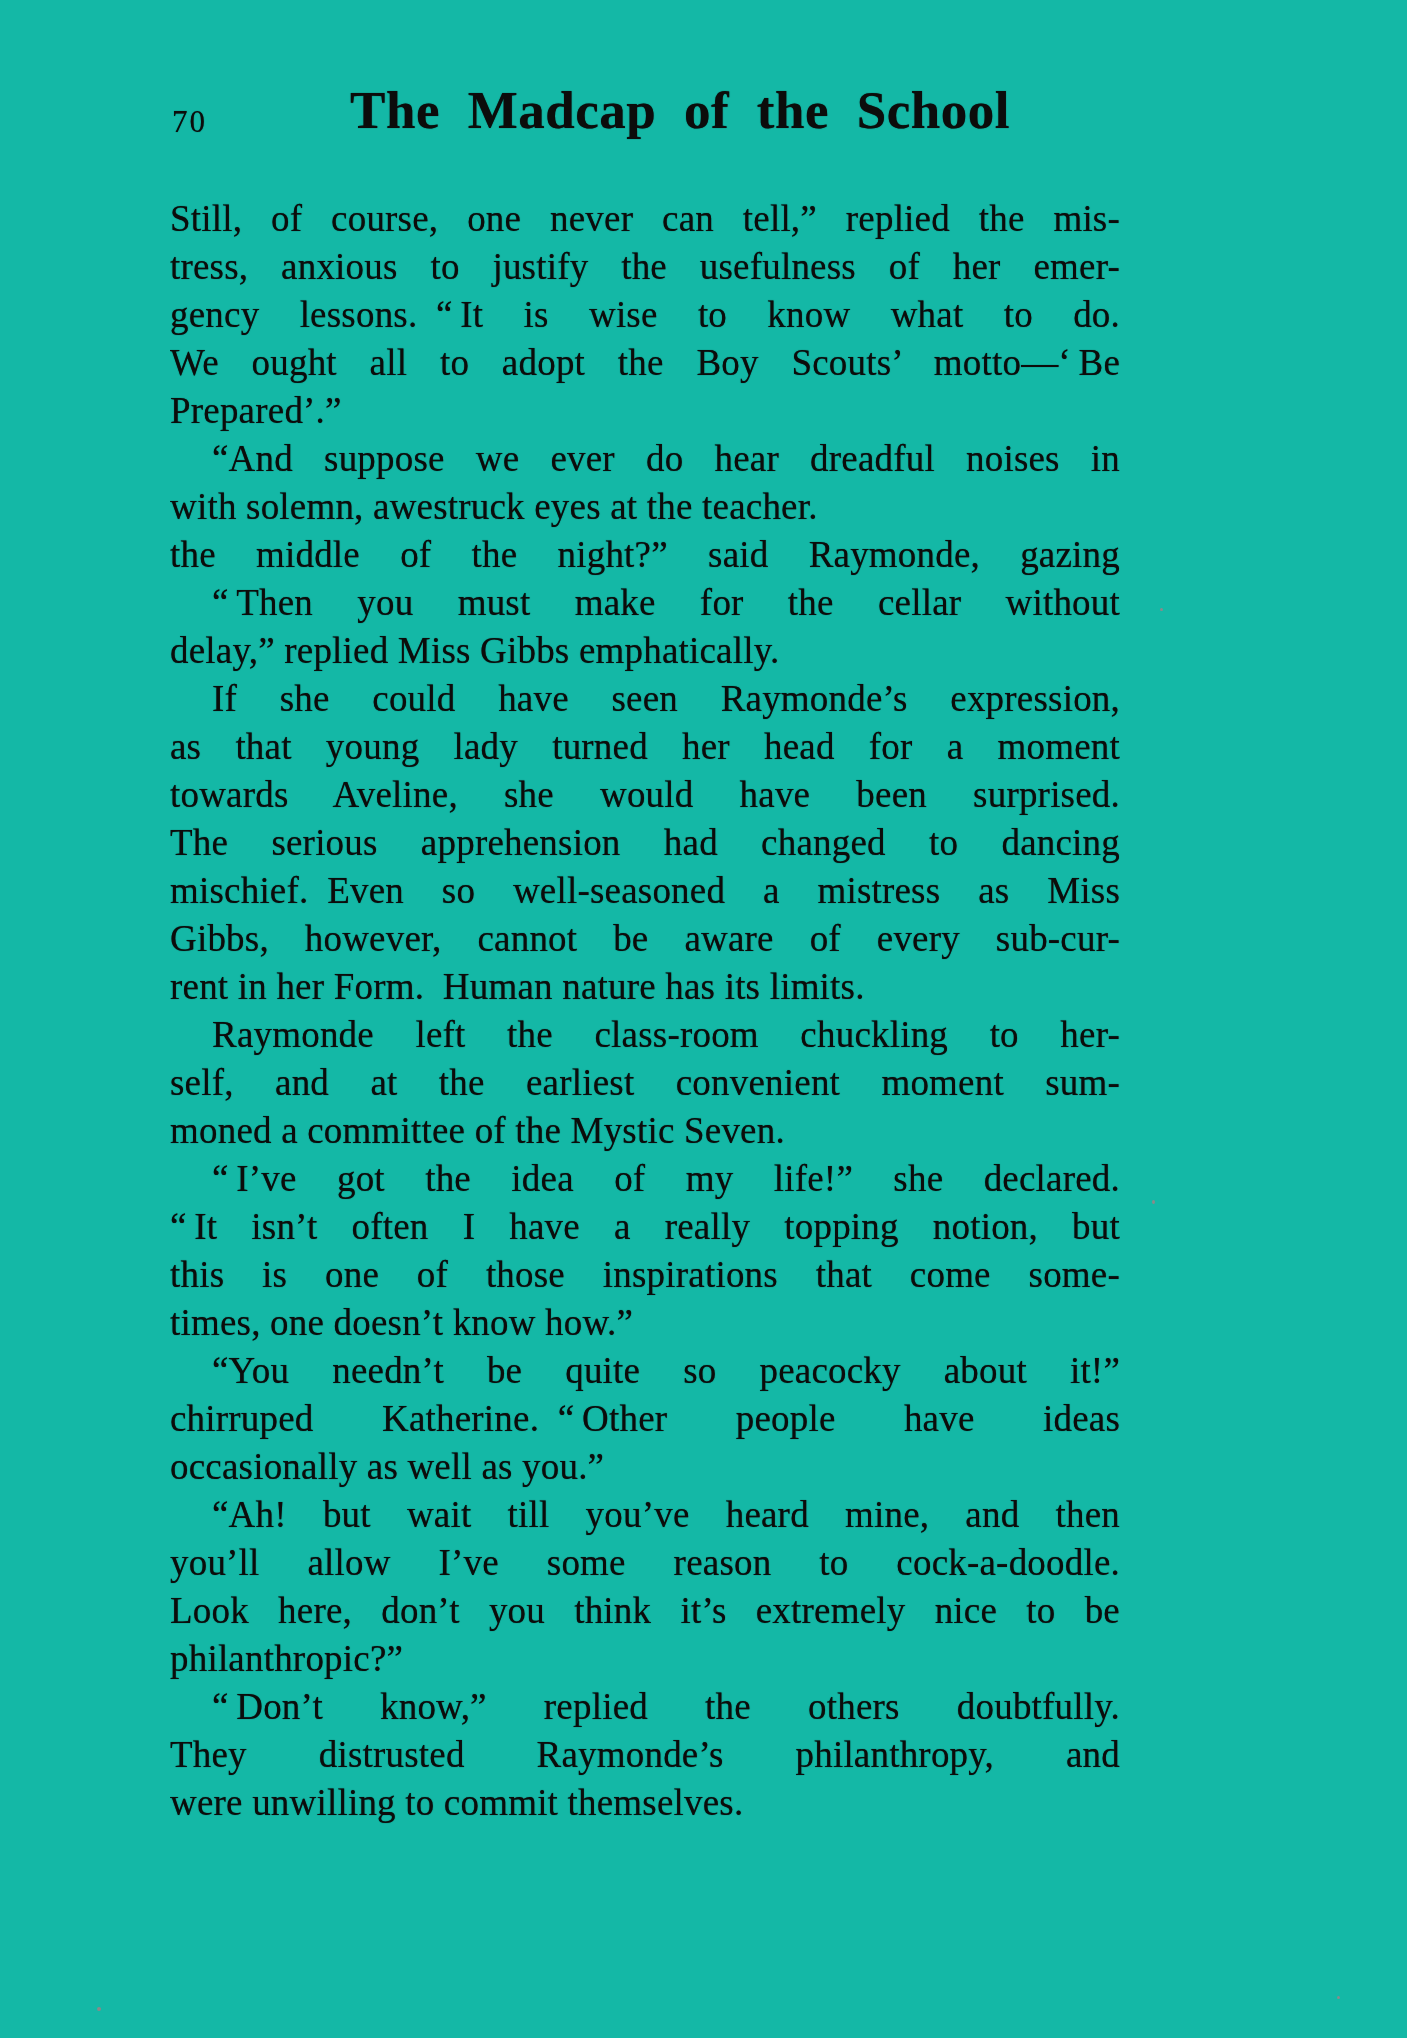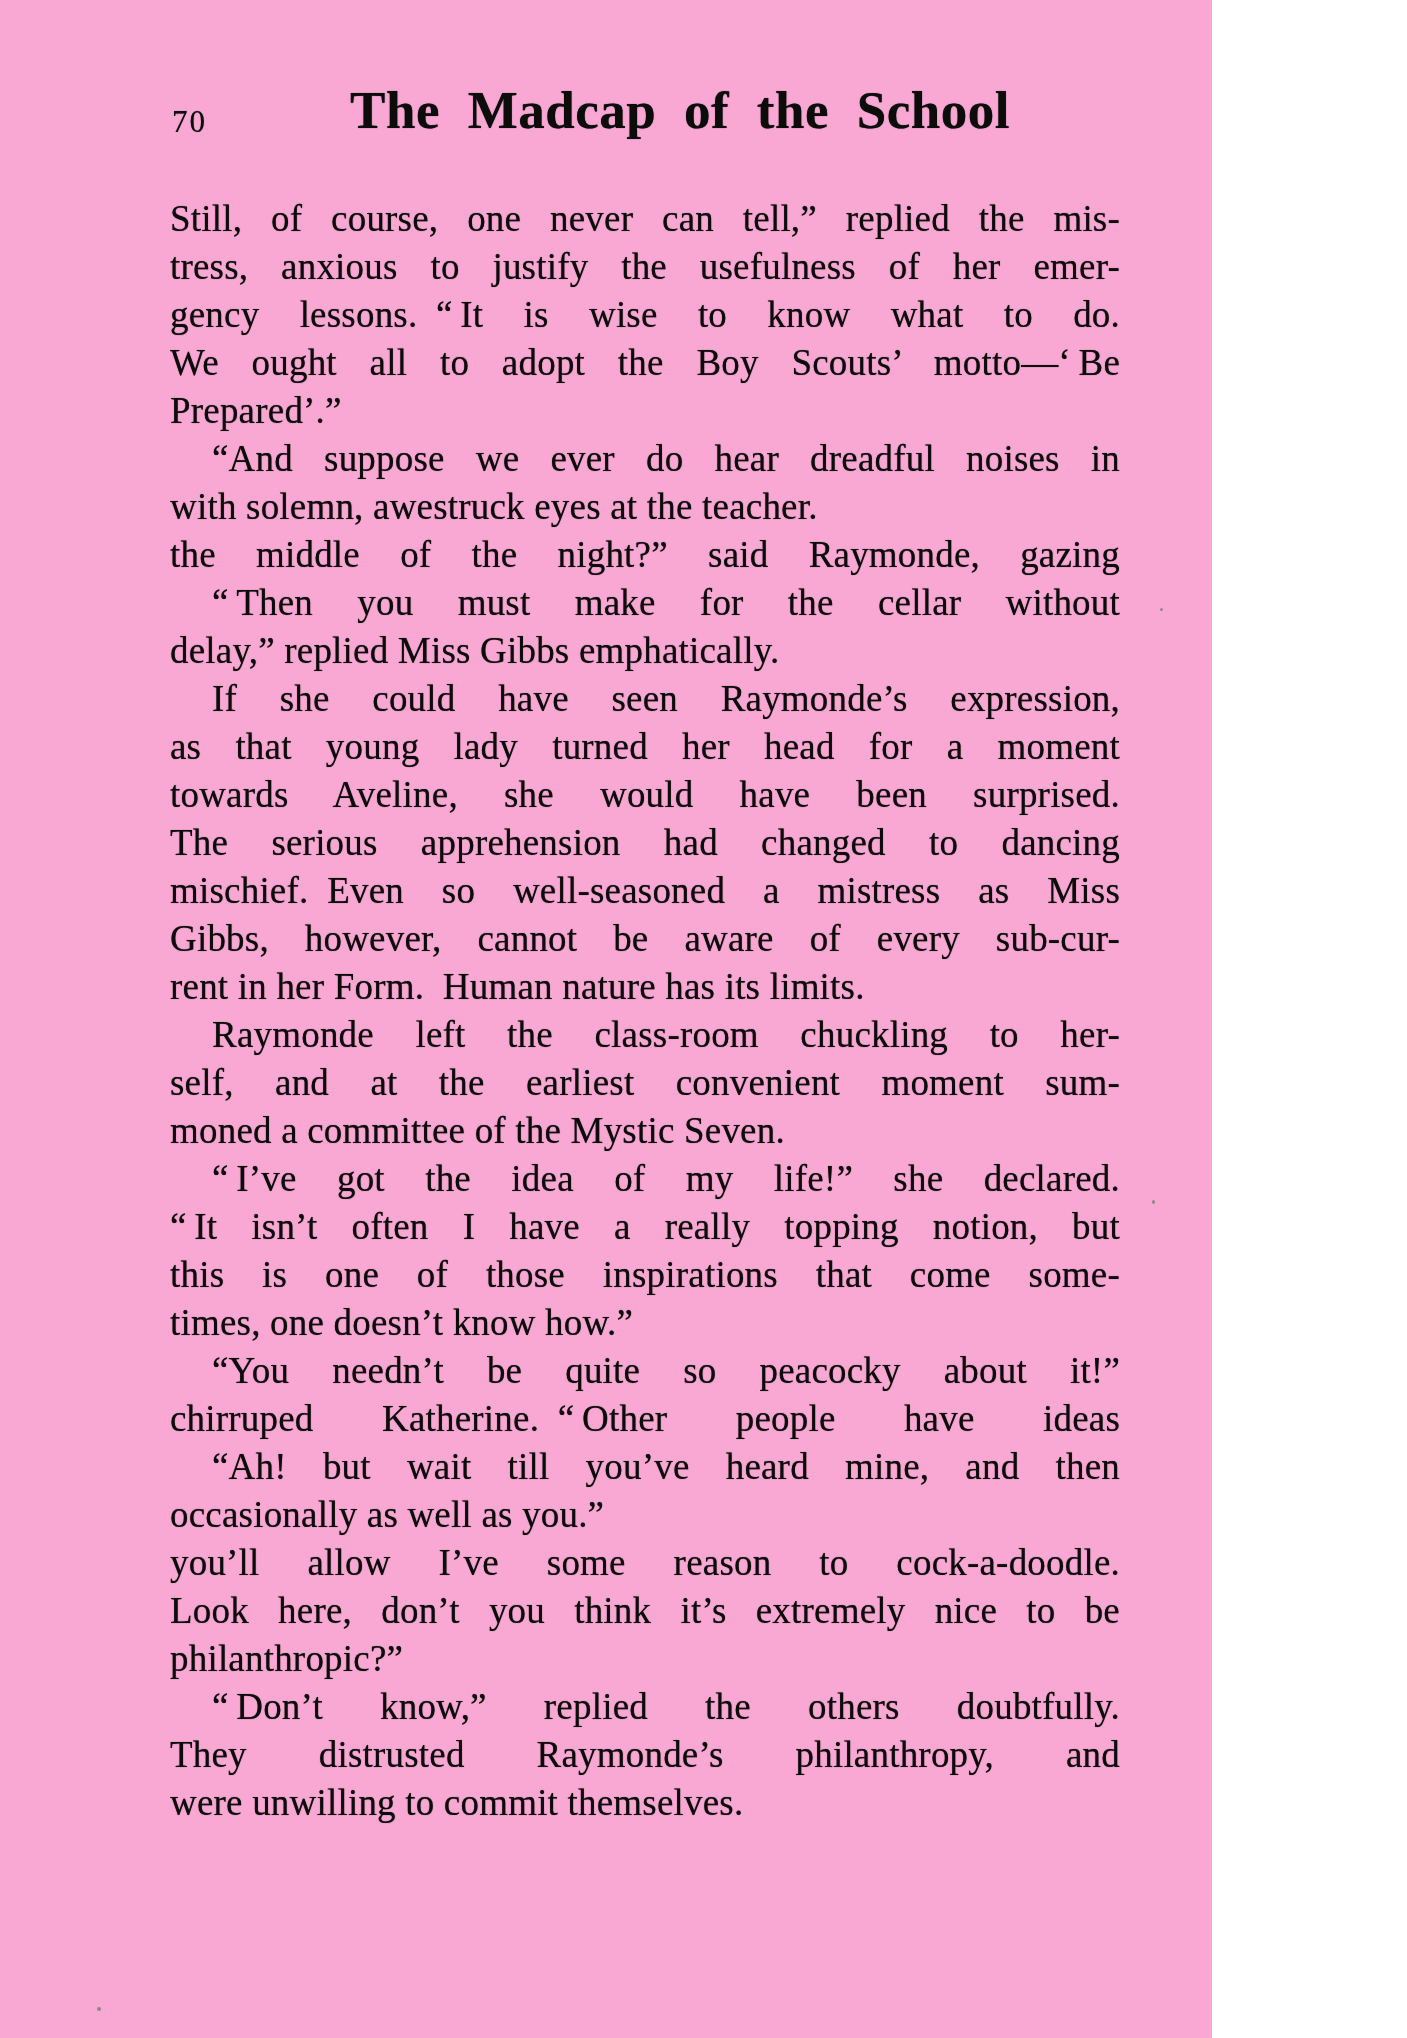--- a/index.html
+++ b/index.html
@@ -2,23 +2,23 @@
 <html><head>
 <meta charset="utf-8">
 <style>
   html, body {
     margin: 0;
     padding: 0;
     background: #ffffff;
   }
   .page {
     position: relative;
-    width: 1212px;
+    width: 1407px;
     height: 2038px;
-    background: #f9a8d4;
+    background: #14b8a6;
     overflow: hidden;
     font-family: "Liberation Serif", serif;
     color: #0c0c0b;
   }
   .header {
     position: absolute;
     top: 84px;
     left: 170px;
     width: 950px;
     height: 70px;
@@ -107,22 +107,22 @@
       <div class="line end">rent in her Form. Human nature has its limits.</div>
       <div class="line indent">Raymonde left the class-room chuckling to her-</div>
       <div class="line">self, and at the earliest convenient moment sum-</div>
       <div class="line end">moned a committee of the Mystic Seven.</div>
       <div class="line indent">“ I’ve got the idea of my life!” she declared.</div>
       <div class="line">“ It isn’t often I have a really topping notion, but</div>
       <div class="line">this is one of those inspirations that come some-</div>
       <div class="line end">times, one doesn’t know how.”</div>
       <div class="line indent">“You needn’t be quite so peacocky about it!”</div>
       <div class="line">chirruped Katherine. “ Other people have ideas</div>
+      <div class="line end">occasionally as well as you.”</div>
       <div class="line indent">“Ah! but wait till you’ve heard mine, and then</div>
-      <div class="line end">occasionally as well as you.”</div>
       <div class="line">you’ll allow I’ve some reason to cock-a-doodle.</div>
       <div class="line">Look here, don’t you think it’s extremely nice to be</div>
       <div class="line end">philanthropic?”</div>
       <div class="line indent">“ Don’t know,” replied the others doubtfully.</div>
       <div class="line">They distrusted Raymonde’s philanthropy, and</div>
       <div class="line end">were unwilling to commit themselves.</div>
     </div>
 
   <div class="speck s1"></div>
   <div class="speck s2"></div>

